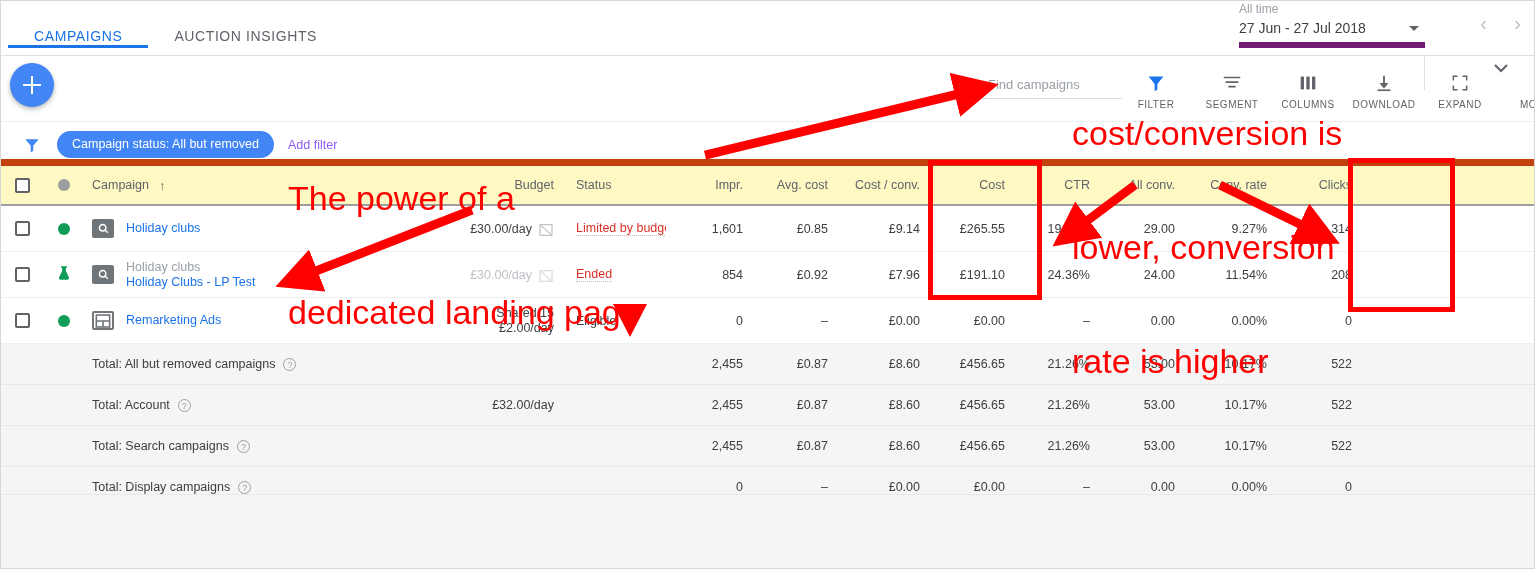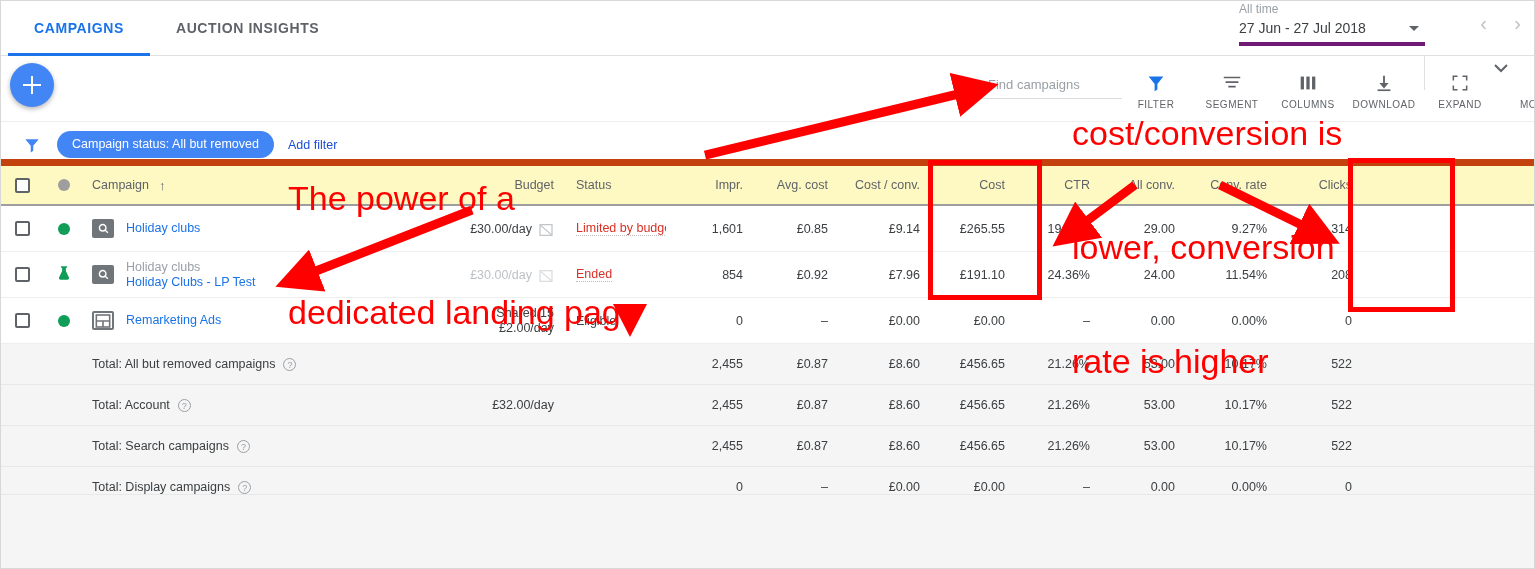--- a/index.html
+++ b/index.html
@@ -19,43 +19,43 @@
 
   
   .tabbar {
     position: absolute; left: 0; top: 0;
     width: 1535px; height: 56px;
     background: #fff;
     border-bottom: 1px solid #e0e0e0;
   }
   .tabs { position: absolute; left: 8px; top: 0; height: 56px; display: flex; }
   .tab {
-    height: 56px; line-height: 56px;
-    padding: 0 26px;
+    height: 48px; line-height: 56px;
+    padding: 8px 26px;
     font-size: 14px; letter-spacing: .6px;
-    color: #5f6368; font-weight: 700;
+    color: #5f6368; font-weight: 400;
     cursor: pointer; position: relative;
     white-space: nowrap;
   }
   .tab.active { color: #1a73e8; }
   .tab.active:after {
     content: ""; position: absolute; left: 0; right: 0; bottom: 0;
     height: 3px; background: #1a73e8;
   }
 
   
   .daterange {
     position: absolute; right: 86px; top: 0px;
     width: 210px; height: 46px;
     text-align: left;
   }
   .dr-label { font-size: 12px; color: #9aa0a6; line-height: 15px; padding-top: 2px; }
   .dr-value {
     font-size: 14px; color: #3c4043; line-height: 22px;
-    border-bottom: 4px solid #701a75; padding-bottom: 3px;
+    border-bottom: 6px solid #701a75; padding-bottom: 3px;
     position: relative; width: 186px;
   }
   .dr-caret {
     position: absolute; right: 6px; top: 9px;
     width: 0; height: 0;
     border-left: 5px solid transparent;
     border-right: 5px solid transparent;
     border-top: 5px solid #5f6368;
   }
   .dr-nav { position: absolute; top: 12px; font-size: 20px; color: #bdc1c6; cursor: pointer; }
@@ -143,21 +143,21 @@
   .chip {
     position: absolute; left: 57px; top: 9px;
     height: 27px; line-height: 27px;
     padding: 0 15px; border-radius: 14px;
     background: #4285f4; color: #fff;
     font-size: 12.5px; white-space: nowrap;
     cursor: pointer;
   }
   .addfilter {
     position: absolute; left: 288px; top: 16px;
-    font-size: 12.5px; color: #1d4ed8; cursor: pointer;
+    font-size: 12.5px; color: #8b5cf6; cursor: pointer;
   }
 
   
   .table { position: absolute; left: 0; top: 166px; width: 1535px; }
   .trow {
     display: flex; align-items: center;
     width: 1535px;
     border-bottom: 1px solid #eeeeee;
     background: #fff;
   }

